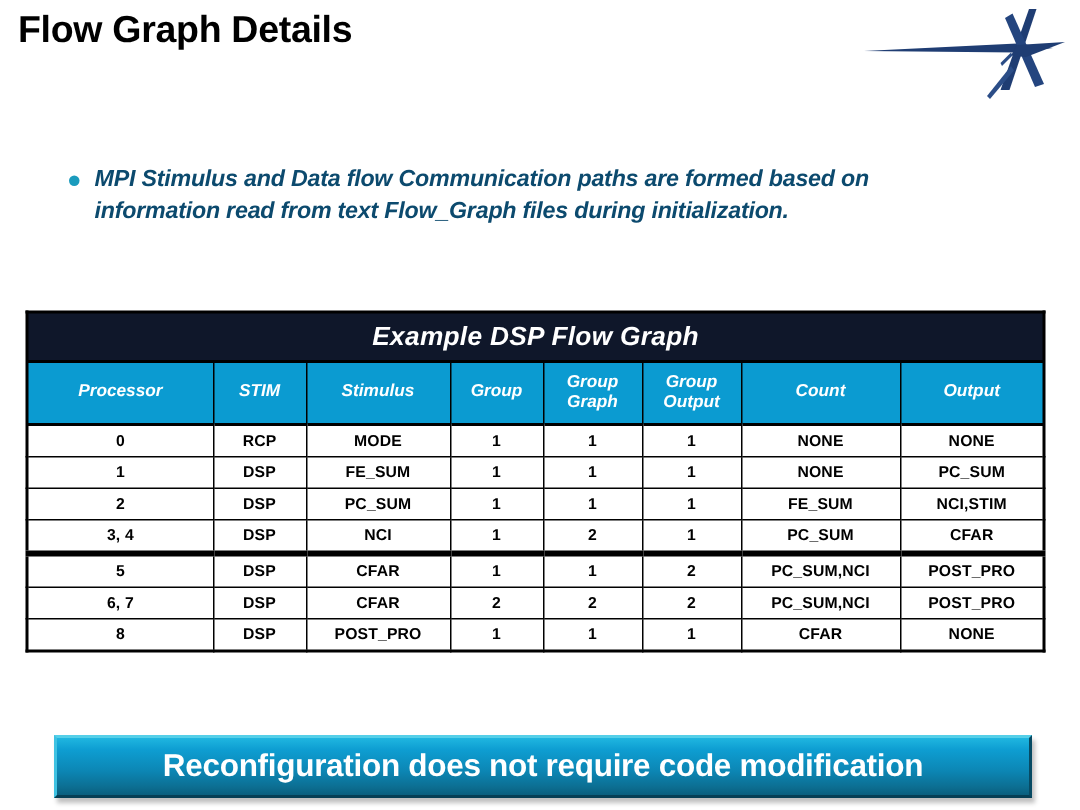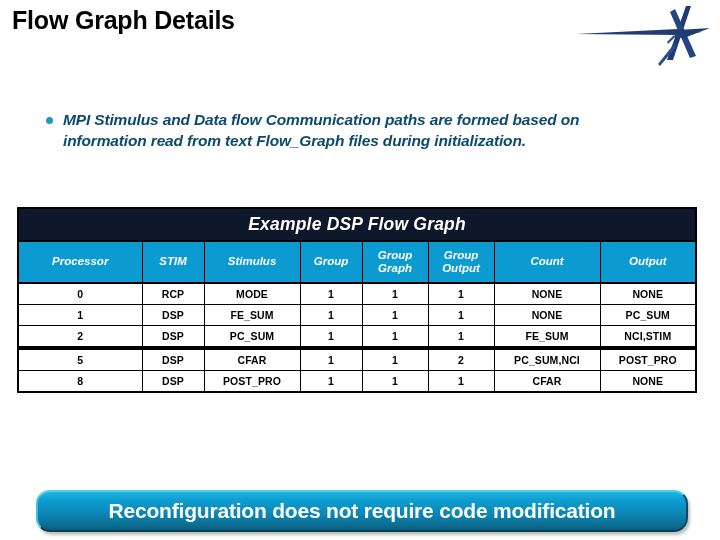--- a/index.html
+++ b/index.html
@@ -143,21 +143,20 @@
         #0a5f7e 100%);
     border-top: 2px solid #55cfe8;
     border-left: 2px solid #3fc2e2;
     border-right: 2px solid #074a63;
     border-bottom: 2px solid #063f55;
     box-sizing: border-box;
     display: flex;
     align-items: center;
     justify-content: center;
     box-shadow: 2px 3px 3px rgba(0,0,0,0.25);
-    border-radius: 14px;
   }
   #bottom-banner-text {
     color: #ffffff;
     font-size: 21px;
     font-weight: bold;
     letter-spacing: -0.2px;
     white-space: nowrap;
   }
 </style>
 </head>
@@ -256,26 +255,46 @@
         <tr>
           <td class="body-cell">2</td>
           <td class="body-cell">DSP</td>
           <td class="body-cell">PC_SUM</td>
           <td class="body-cell">1</td>
           <td class="body-cell">1</td>
           <td class="body-cell">1</td>
           <td class="body-cell">FE_SUM</td>
           <td class="body-cell">NCI,STIM</td>
         </tr>
+        <tr>
+          <td class="body-cell">3, 4</td>
+          <td class="body-cell">DSP</td>
+          <td class="body-cell">NCI</td>
+          <td class="body-cell">1</td>
+          <td class="body-cell">2</td>
+          <td class="body-cell">1</td>
+          <td class="body-cell">PC_SUM</td>
+          <td class="body-cell">CFAR</td>
+        </tr>
         <tr class="gap-above">
           <td class="body-cell">5</td>
           <td class="body-cell">DSP</td>
           <td class="body-cell">CFAR</td>
           <td class="body-cell">1</td>
           <td class="body-cell">1</td>
+          <td class="body-cell">2</td>
+          <td class="body-cell">PC_SUM,NCI</td>
+          <td class="body-cell">POST_PRO</td>
+        </tr>
+        <tr>
+          <td class="body-cell">6, 7</td>
+          <td class="body-cell">DSP</td>
+          <td class="body-cell">CFAR</td>
+          <td class="body-cell">2</td>
+          <td class="body-cell">2</td>
           <td class="body-cell">2</td>
           <td class="body-cell">PC_SUM,NCI</td>
           <td class="body-cell">POST_PRO</td>
         </tr>
         <tr>
           <td class="body-cell">8</td>
           <td class="body-cell">DSP</td>
           <td class="body-cell">POST_PRO</td>
           <td class="body-cell">1</td>
           <td class="body-cell">1</td>

